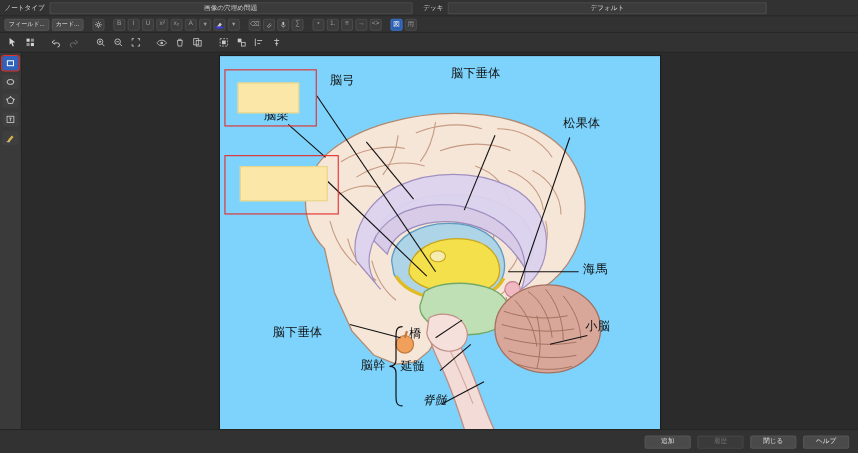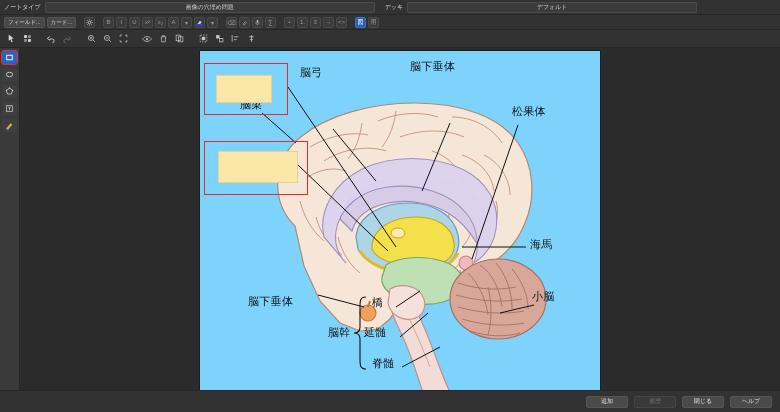--- a/index.html
+++ b/index.html
@@ -407,21 +407,21 @@
       <div class="lbl" style="left:100px; top:16px;">脳弓</div>
       <div class="lbl" style="left:210px; top:10px;">脳下垂体</div>
       <div class="lbl" style="left:40px; top:48px;">脳梁</div>
       <div class="lbl" style="left:312px; top:55px;">松果体</div>
       <div class="lbl" style="left:330px; top:188px;">海馬</div>
       <div class="lbl" style="left:332px; top:240px;">小脳</div>
       <div class="lbl" style="left:48px; top:245px;text-align:center;">脳下垂体</div>
       <div class="lbl" style="left:128px; top:276px;font-family:Liberation Serif, serif;">脳幹</div>
       <div class="lbl" style="left:172px; top:246px;">橋</div>
       <div class="lbl" style="left:164px; top:276px;">延髄</div>
-      <div class="lbl" style="left:172px; top:307px;">脊髄</div>
+      <div class="lbl" style="left:184px; top:307px;font-style:italic;">脊髄</div>
 
       <div class="selrect" style="left:4px; top:12px; width:84px; height:52px;"></div>
       <div class="occ" style="left:16px; top:24px; width:56px; height:28px;"></div>
 
       <div class="selrect" style="left:4px; top:90px; width:104px; height:54px;"></div>
       <div class="occ" style="left:18px; top:100px; width:80px; height:32px;"></div>
     </div>
   </div>
 
   <div class="bottombar">

